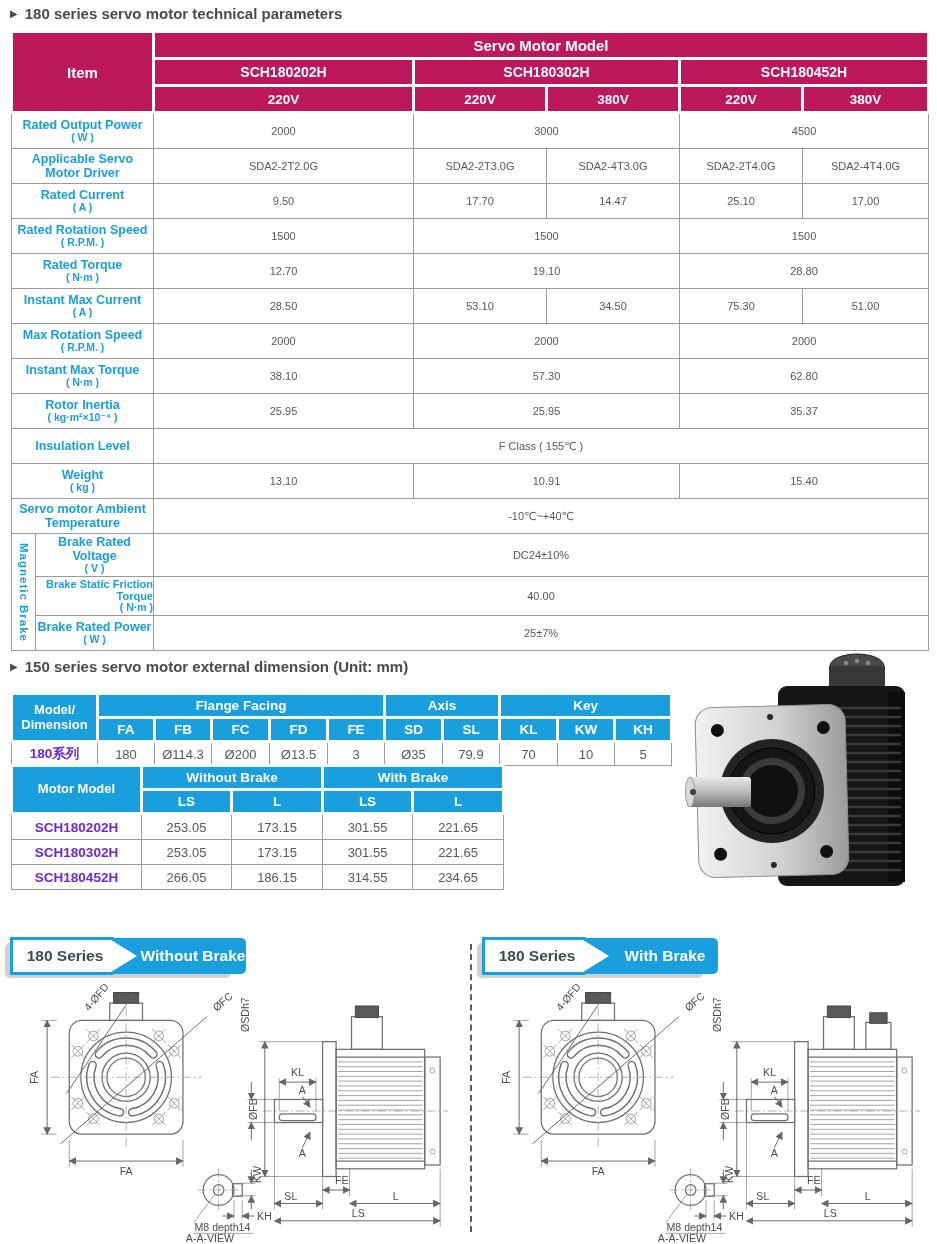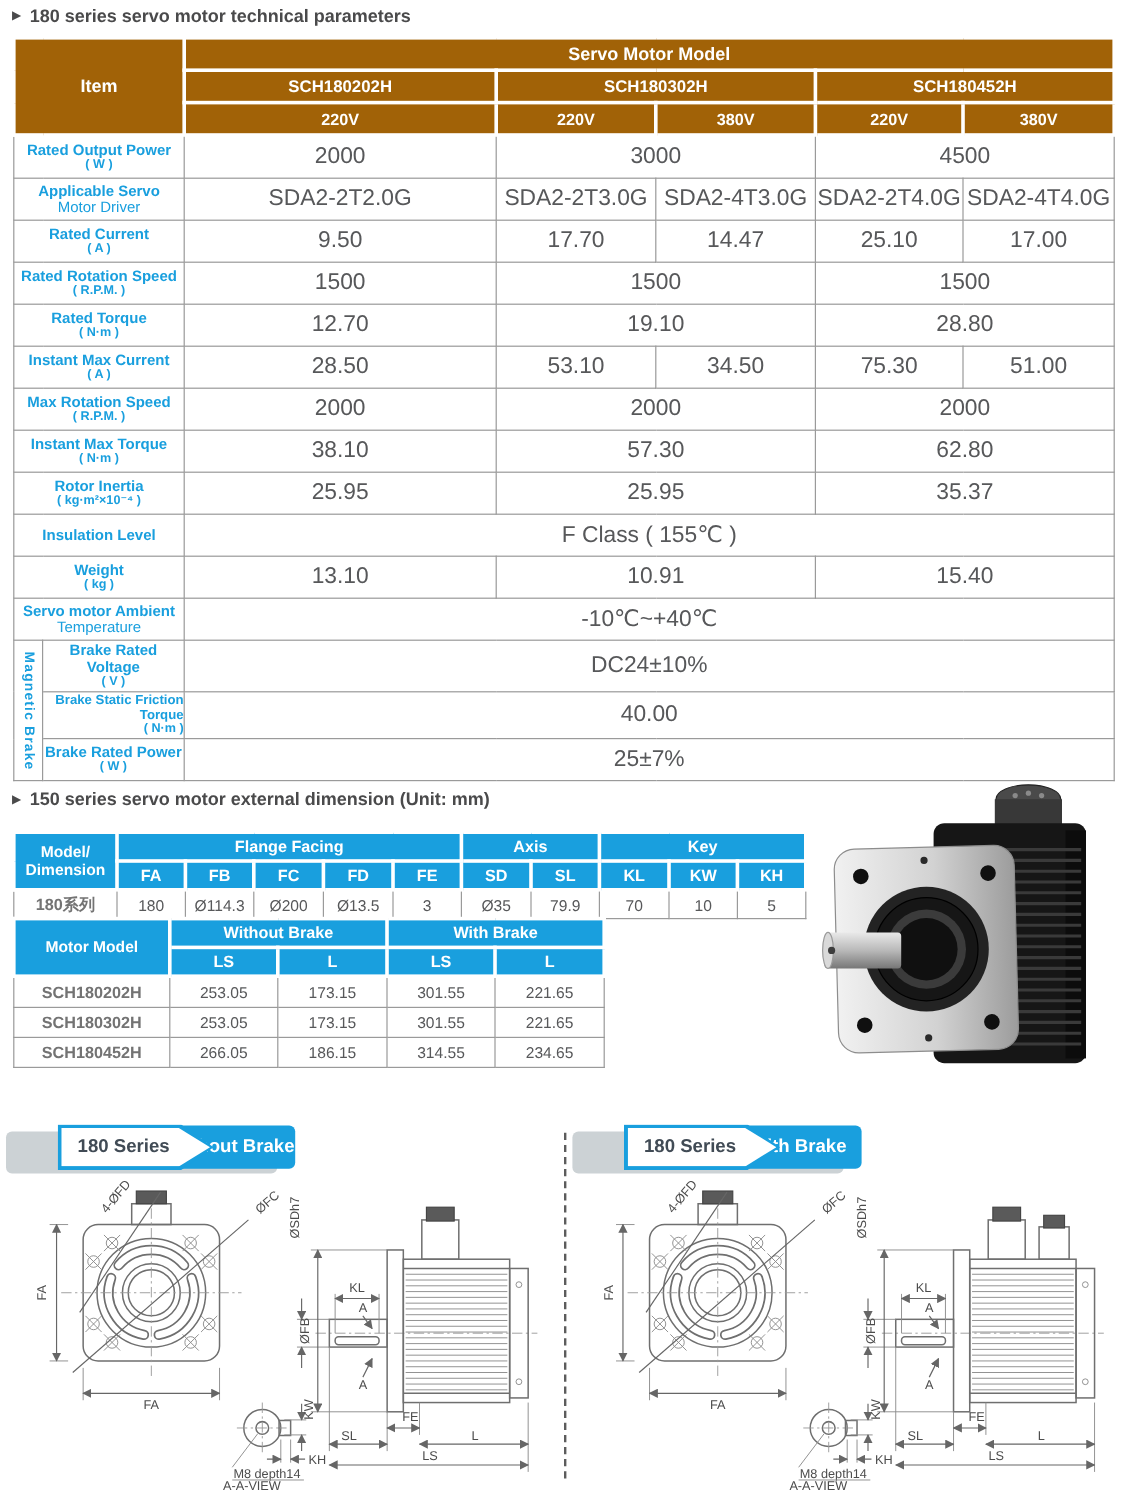--- a/index.html
+++ b/index.html
@@ -5,61 +5,61 @@
   html,body{margin:0;padding:0;background:#fff;}
   .page{position:relative;width:937px;height:1244px;background:#fff;overflow:hidden;
         font-family:"Liberation Sans","DejaVu Sans",sans-serif;}
   
   .sec-title{position:absolute;left:10px;display:flex;align-items:center;gap:7px;
              color:#4a4a4b;font-size:15px;font-weight:bold;}
   .tri{font-size:10px;color:#4a4a4b;line-height:1;}
   
   table{border-collapse:collapse;table-layout:fixed;}
   .main-table{position:absolute;left:10px;top:30px;width:917px;}
-  .main-table th.hdr{background:#a16207;color:#fff;border:3px solid #fff;
+  .main-table th.hdr{background:#be185d;color:#fff;border:3px solid #fff;
       font-size:15px;font-weight:bold;height:24px;padding:0;}
   .main-table th.hdr.model{font-size:14px;}
   .main-table th.hdr.volt{font-size:13.5px;}
   .main-table td.val{border:1px solid #9a9a9a;text-align:center;color:#57585a;
-      font-size:19px;height:34px;padding:0;}
+      font-size:11px;height:34px;padding:0;}
   .main-table th.rowlab{border:1px solid #9a9a9a;background:#fff;color:#199fde;
       font-weight:bold;font-size:12.5px;line-height:1.12;padding:1px 0;text-align:center;}
   .main-table th.rowlab .unit{display:block;font-size:10.5px;font-weight:bold;}
-  .main-table th.rowlab .cont{display:block;font-size:12.5px;font-weight:normal;}
+  .main-table th.rowlab .cont{display:block;font-size:12.5px;font-weight:bold;}
   .main-table th.rowlab.small{font-size:11px;text-align:right;}
   .main-table th.vert{border:1px solid #9a9a9a;background:#fff;color:#199fde;
       font-weight:bold;font-size:11.5px;padding:0;writing-mode:vertical-rl;
       text-align:center;letter-spacing:1px;}
   
   .dim1{position:absolute;left:10px;top:692px;width:660px;}
   .dim2{position:absolute;left:10px;top:764px;width:492px;}
   .dim1 th,.dim2 th{background:#199fde;color:#fff;border:3px solid #fff;
       font-weight:bold;font-size:13.5px;height:21px;padding:0;}
   .dim1 th.corner,.dim2 th.corner{font-size:13px;line-height:1.1;}
   .dim1 td,.dim2 td{border:1px solid #9a9a9a;text-align:center;color:#57585a;
       font-size:13px;height:22px;padding:0;}
   .dim2 td{height:24px;}
-  .dim1 td.blue,.dim2 td.blue{color:#737373;font-weight:bold;font-size:13.5px;}
+  .dim1 td.blue,.dim2 td.blue{color:#6d28d9;font-weight:bold;font-size:13.5px;}
   
   .photo{position:absolute;left:685px;top:650px;width:250px;height:260px;}
   
   .panel{position:absolute;width:452px;height:308px;}
   .panel.p1{left:8px;top:934px;}
   .panel.p2{left:480px;top:934px;}
   .divider{position:absolute;left:470px;top:944px;height:288px;width:0;
       border-left:2px dashed #5c5c5c;}
   .banner{position:absolute;top:2px;left:2px;width:236px;height:40px;}
   .banner-shadow{position:absolute;left:-5px;top:7px;width:226px;height:35px;
       background:#ccd2d5;border-radius:5px;}
   .banner-blue{position:absolute;left:88px;top:2px;width:148px;height:36px;
       background:#199fde;border-radius:5px;color:#fff;font-weight:bold;font-size:15.5px;
       display:flex;align-items:center;justify-content:center;
       padding-left:42px;box-sizing:border-box;}
   .banner-arrow{position:absolute;left:0;top:1px;width:130px;height:38px;background:#199fde;
-      clip-path:polygon(0 0,103px 0,130px 19px,103px 38px,0 38px);margin-left:38px;}
+      clip-path:polygon(0 0,103px 0,130px 19px,103px 38px,0 38px);}
   .banner-arrow-in{position:absolute;left:3px;top:3px;width:124px;height:32px;background:#fff;
       clip-path:polygon(0 0,98px 0,124px 16px,98px 32px,0 32px);
       display:flex;align-items:center;justify-content:center;padding-right:20px;
       box-sizing:border-box;font-weight:bold;font-size:15.5px;color:#414b55;}
   .draw-svg{position:absolute;left:0;top:46px;}
   
   .ln{stroke:#6f6f6f;fill:none;stroke-width:1.3;}
   .thin{stroke:#8a8a8a;fill:none;stroke-width:.8;}
   .cl{stroke:#999;fill:none;stroke-width:.8;stroke-dasharray:9 3 2 3;}
   .dimln{stroke:#666;fill:none;stroke-width:1;}

